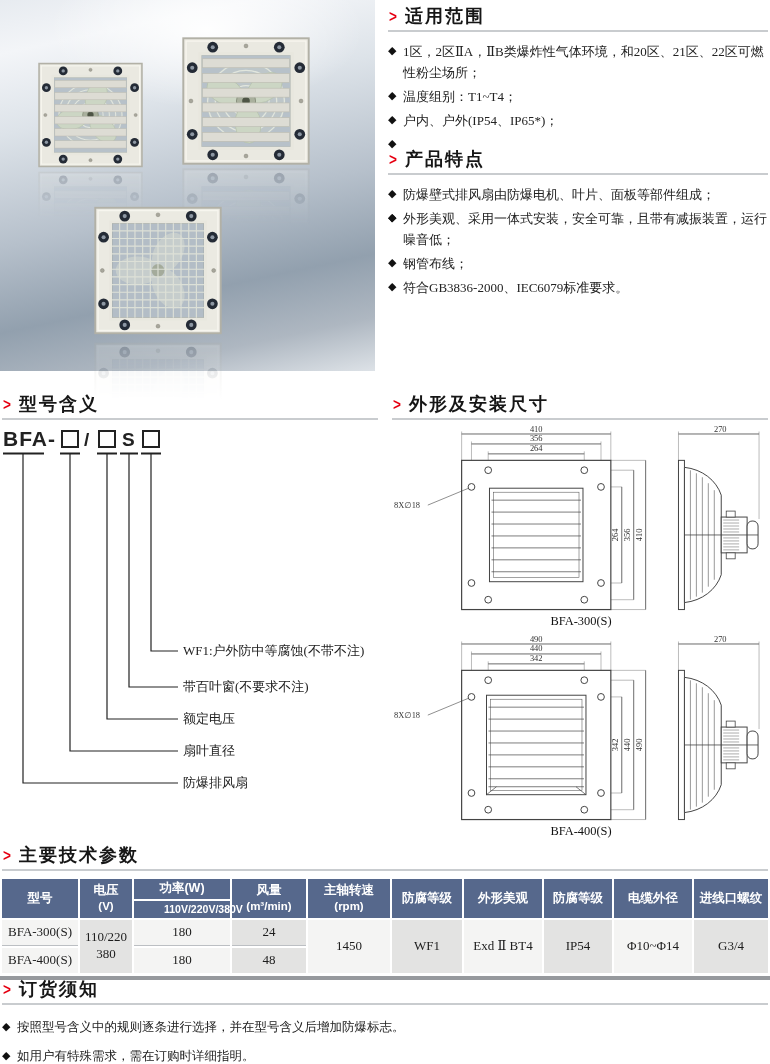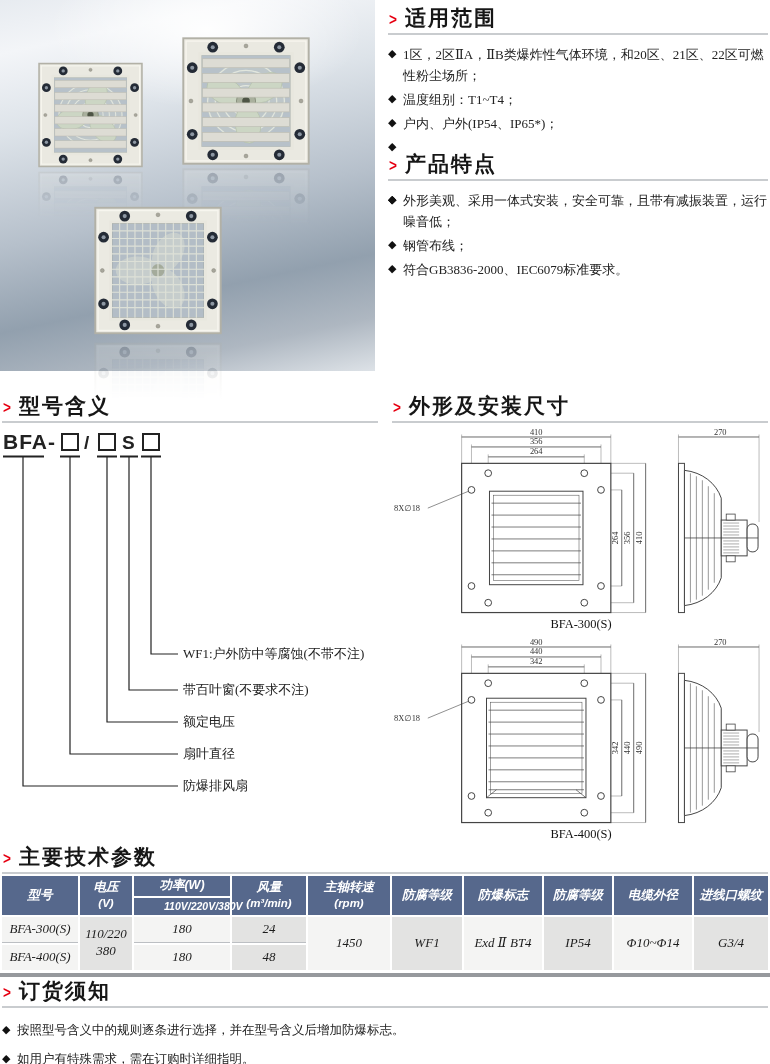--- a/index.html
+++ b/index.html
@@ -2,21 +2,21 @@
 <html><head>
 <meta charset="utf-8">
 <style>
   html,body{margin:0;padding:0;background:#fff;}
   .page{position:relative;width:770px;height:1064px;background:#ffffff;overflow:hidden;
         font-family:"Liberation Sans","DejaVu Sans",sans-serif;color:#1a1a1a;}
 
   
   .sec-head{display:flex;align-items:flex-end;gap:7px;border-bottom:2px solid #c9cccf;padding:3px 0 5px 0;}
   .gt{color:#e60012;font-weight:bold;font-size:17px;line-height:1;transform:scaleX(.8);}
-  .sec-title{font-size:21px;font-weight:bold;color:#161616;letter-spacing:2px;line-height:1;}
+  .sec-title{font-size:18px;font-weight:bold;color:#161616;letter-spacing:2px;line-height:1;}
 
   
   .bullets{margin:9px 0 0 0;padding:0;list-style:none;
            font-family:"Liberation Serif","DejaVu Serif",serif;font-size:13px;color:#222;}
   .bullets li{position:relative;padding-left:15px;line-height:1.62;margin-bottom:3px;}
   .bullets .dm{position:absolute;left:0;top:1px;font-size:11px;color:#111;}
   .bullets-sans{font-family:"Liberation Sans","DejaVu Sans",sans-serif;font-size:12.5px;}
   .bullets-sans li{margin-bottom:9px;}
 
   
@@ -28,21 +28,21 @@
   .fan svg{display:block;width:100%;height:100%;}
 
   .col-scope{position:absolute;left:388px;top:4px;width:380px;}
   .blk-features{margin-top:16px;}
   .sec-model{position:absolute;left:2px;top:392px;width:376px;}
   .sec-dims{position:absolute;left:392px;top:392px;width:376px;}
   .sec-specs{position:absolute;left:0;top:843px;width:770px;background:#fff;}
   .sec-order{position:absolute;left:2px;top:977px;width:766px;}
 
   
-  table.spec{border-collapse:separate;border-spacing:2px 2px;width:770px;table-layout:fixed;font-style:italic;}
+  table.spec{border-collapse:separate;border-spacing:2px 2px;width:770px;margin-top:6px;table-layout:fixed;}
   table.spec th{background:#56688c;color:#fff;font-weight:bold;font-size:12.5px;padding:2px 0;line-height:1.25;}
   table.spec th .sub2{display:block;font-size:11.5px;font-weight:bold;}
   table.spec th.psub{font-size:10.5px;letter-spacing:0;padding-left:30px;}
   table.spec td{font-family:"Liberation Serif","DejaVu Serif",serif;font-size:13px;color:#1c1c1c;
                 text-align:center;padding:4px 0;line-height:1.3;}
   td.c-lt{background:#f4f4f3;}
   td.c-dk{background:#e3e3e2;}
   tr.r1 td.sep{border-bottom:1px solid #bcbfc3;}
   .table-bottom-bar{height:4px;background:#96999d;margin-top:1px;}
 
@@ -239,21 +239,21 @@
         <li><span class="dm">◆</span></li>
       </ul>
     </div>
 
     <div class="blk-features">
       <div class="sec-head">
         <span class="gt">&gt;</span>
         <span class="sec-title">产品特点</span>
       </div>
       <ul class="bullets">
-        <li><span class="dm">◆</span></li>
+        <li><span class="dm">◆</span><span>防爆壁式排风扇由防爆电机、叶片、面板等部件组成；</span></li>
         <li><span class="dm">◆</span></li>
         <li><span class="dm">◆</span><span>外形美观、采用一体式安装，安全可靠，且带有减振装置，运行噪音低；</span></li>
         <li><span class="dm">◆</span><span>钢管布线；</span></li>
         <li><span class="dm">◆</span><span>符合GB3836-2000、IEC6079标准要求。</span></li>
       </ul>
     </div>
   </div>
 
   <div class="sec-model">
     <div class="sec-head">
@@ -423,21 +423,21 @@
           <col style="width:74px">
       </colgroup>
       <tbody>
           <tr>
         <th rowspan="2">型号</th>
         <th rowspan="2"><span>电压</span><span class="sub2">(V)</span></th>
         <th>功率(W)</th>
         <th rowspan="2"><span>风量</span><span class="sub2">(m³/min)</span></th>
         <th rowspan="2"><span>主轴转速</span><span class="sub2">(rpm)</span></th>
         <th rowspan="2">防腐等级</th>
-        <th rowspan="2">防爆标志</th>
+        <th rowspan="2">外形美观</th>
         <th rowspan="2">防腐等级</th>
         <th rowspan="2">电缆外径</th>
         <th rowspan="2">进线口螺纹</th>
       </tr>
       <tr>
         <th class="psub">110V/220V/380V</th>
       </tr>
       <tr class="r1">
         <td class="c-lt sep">BFA-300(S)</td>
         <td class="c-dk" rowspan="2"><span>110/220</span><br><span>380</span></td>

